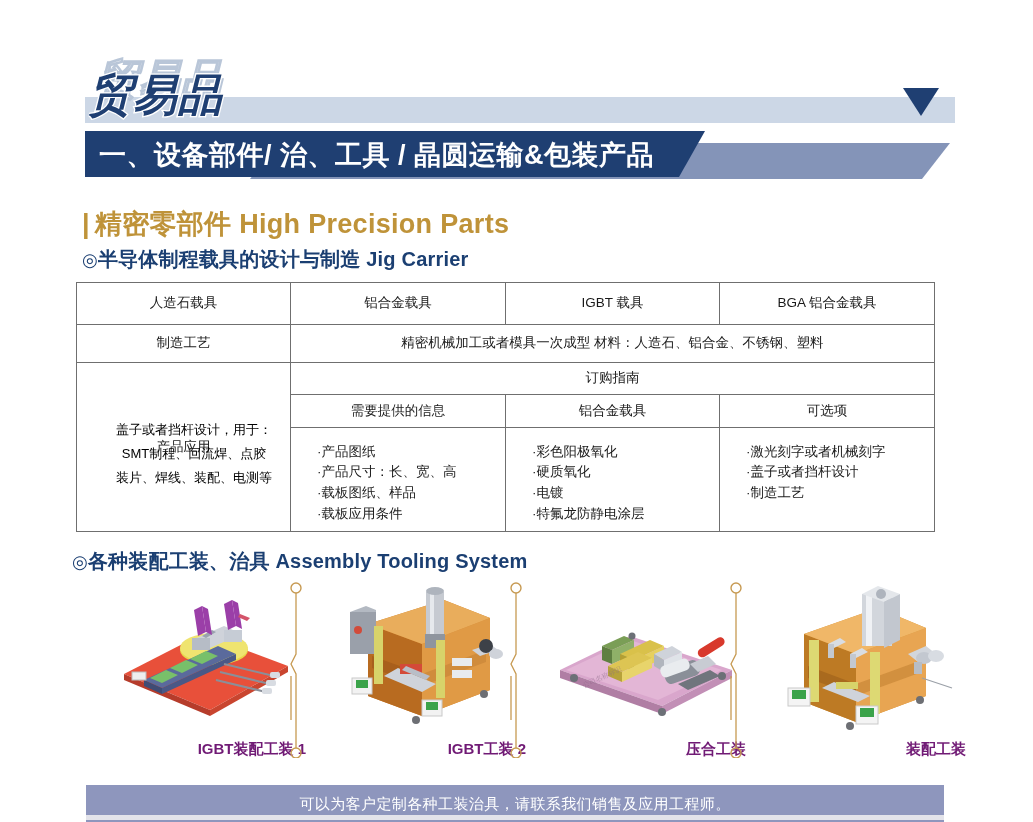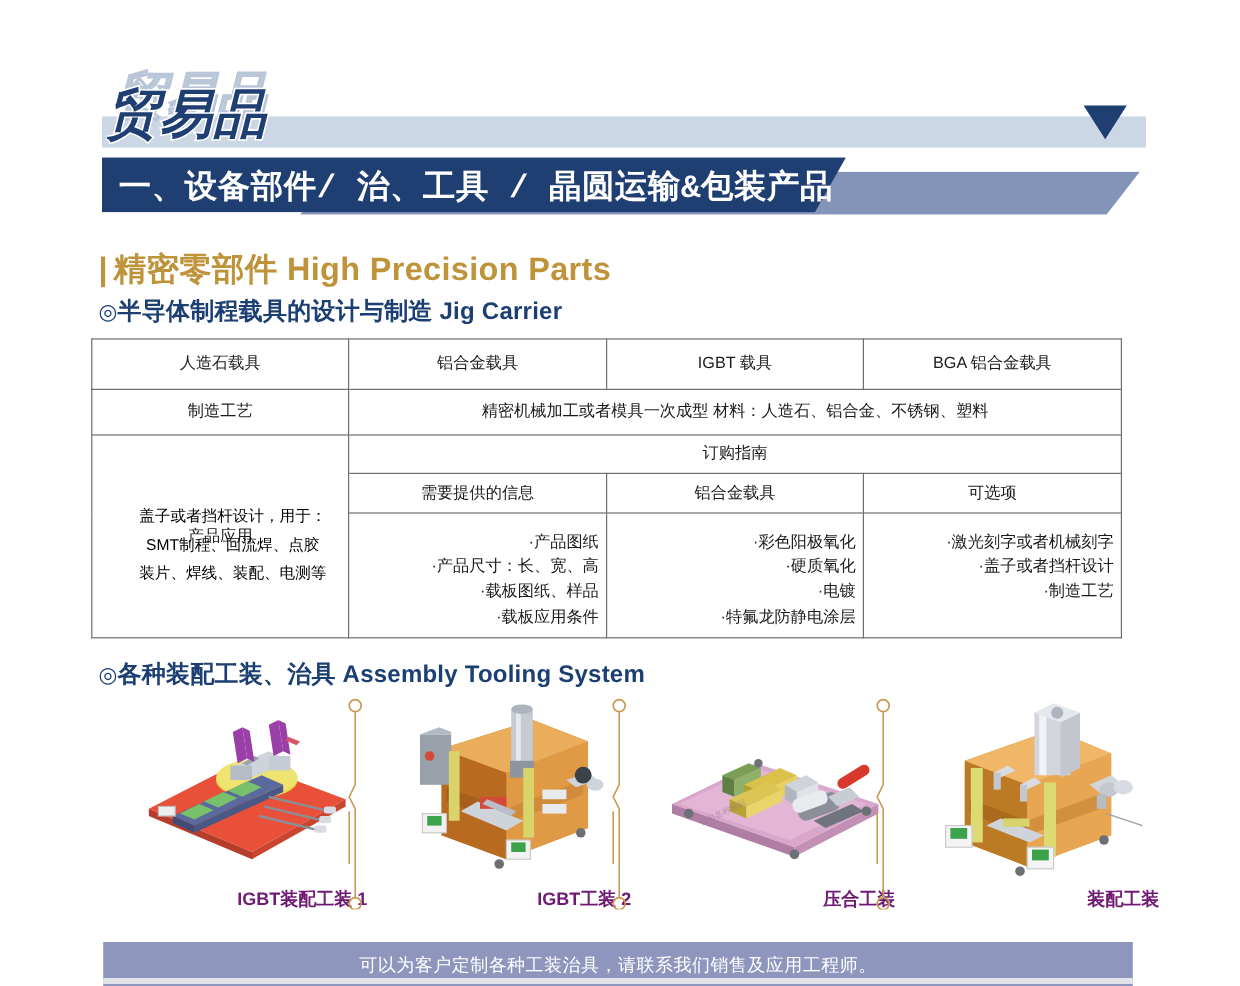--- a/index.html
+++ b/index.html
@@ -50,58 +50,58 @@
     clip-path: polygon(28px 0, 100% 0, calc(100% - 28px) 100%, 0 100%);
   }
   #banner-dark {
     position: absolute; left: 85px; top: 0px; width: 620px; height: 46px;
     background: #1f3f72;
     clip-path: polygon(0 0, 100% 0, calc(100% - 26px) 100%, 0 100%);
   }
   #banner-title {
     position: absolute; left: 99px; top: 6px;
     font-size: 27px; font-weight: 700; color: #ffffff;
-    letter-spacing: 0.5px; white-space: nowrap; font-family: Liberation Mono, monospace;
+    letter-spacing: 0.5px; white-space: nowrap;
   }
 
   
   #heading-gold {
     position: absolute; left: 82px; top: 206px;
     font-size: 27px; font-weight: 700; color: #bf9339;
     letter-spacing: 0.3px; white-space: nowrap;
   }
   #heading-gold .bar { color: #bf9339; margin-right: 5px; }
   #heading-jig {
     position: absolute; left: 82px; top: 246px;
     font-size: 20px; font-weight: 700; color: #1b3f72;
     letter-spacing: 0.2px; white-space: nowrap;
   }
   #heading-tooling {
-    position: absolute; left: 82px; top: 548px;
+    position: absolute; left: 72px; top: 548px;
     font-size: 20px; font-weight: 700; color: #1b3f72;
     letter-spacing: 0.2px; white-space: nowrap;
   }
   .circ-mark { font-size: 18px; }
 
   
   #spec-table {
     position: absolute; left: 76px; top: 282px;
     width: 858px; height: 250px;
     border-collapse: collapse;
     font-size: 13.5px; color: #1a1a1a;
     table-layout: fixed;
   }
   #spec-table td {
     border: 1px solid #6f6f6f;
     text-align: center;
     vertical-align: middle;
     padding: 4px 6px;
     line-height: 1.55;
   }
-  #spec-table td.bullets { text-align: right; padding-left: 26px; vertical-align: top; padding-top: 14px; }
+  #spec-table td.bullets { text-align: left; padding-left: 26px; vertical-align: top; padding-top: 14px; }
   .bl { display: block; white-space: nowrap; }
   .app-cell { font-size: 13px; line-height: 1.85; }
 
   
   #gallery { position: absolute; left: 86px; top: 578px; width: 858px; height: 190px; }
   .prod-cell { position: absolute; top: 0; width: 200px; height: 160px; }
   .prod-cap {
     position: absolute; top: 162px; width: 200px;
     text-align: right; font-size: 15px; font-weight: 700;
     color: #701a75; white-space: nowrap;

